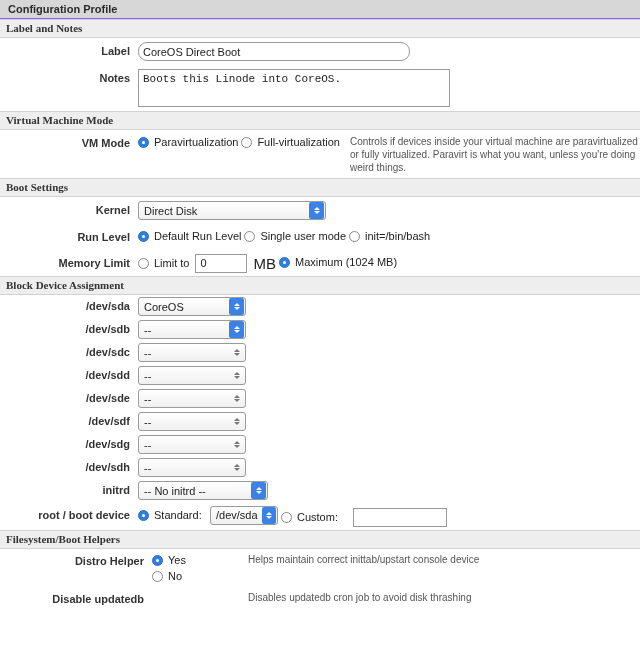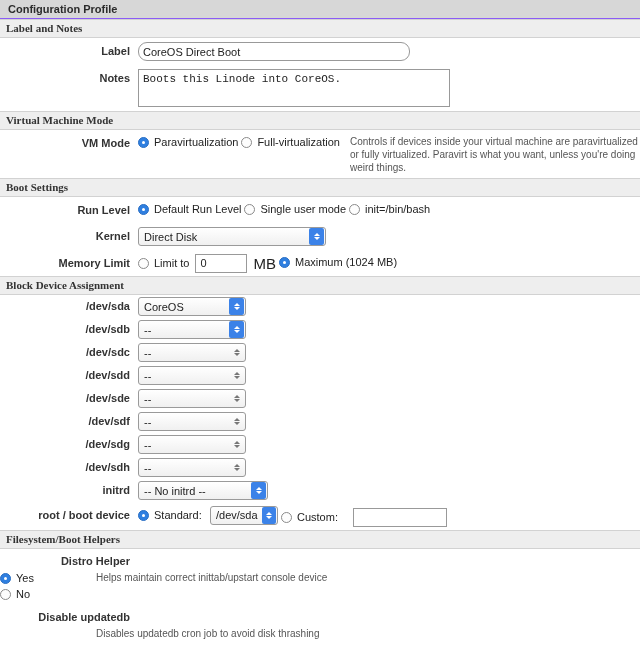--- a/index.html
+++ b/index.html
@@ -186,21 +186,21 @@
   .sel-root { width: 68px; }
 
   .mem-input { width: 52px; }
   .custom-input { width: 94px; }
 
   .stack { display: flex; flex-direction: row; gap: 3px; }
 
   .inline-row { display: flex; align-items: center; height: 18px; }
   .unit { margin-left: 6px; font-size: 15px; }
   .dev-row { padding: 2px 0; }
-  .helper-row { padding: 3px 0; flex-direction: column; }
+  .helper-row { padding: 3px 14px; }
 </style>
 </head>
 <body>
 
 <div class="page">
 
   <div class="titlebar">Configuration Profile</div>
 
   <div class="section-header">Label and Notes</div>
 
@@ -233,48 +233,48 @@
           <span class="txt">Full-virtualization</span>
         </div>
       </div>
       <div class="help">Controls if devices inside your virtual machine are paravirtualized or fully virtualized. Paravirt is what you want, unless you're doing weird things.</div>
     </div>
   </div>
 
   <div class="section-header">Boot Settings</div>
 
   <div class="row">
+    <div class="row-label">Kernel</div>
+    <div class="row-field">
+      <div class="select chev sel-kernel">
+        <span>Direct Disk</span>
+        <span class="arrowbox">
+          <span class="up"></span>
+            <span class="dn"></span>
+        </span>
+      </div>
+    </div>
+  </div>
+
+  <div class="row">
     <div class="row-label">Run Level</div>
     <div class="row-field">
       <div class="stack field-main">
         <div class="opt">
           <span class="radio on"></span>
           <span class="txt">Default Run Level</span>
         </div>
         <div class="opt">
           <span class="radio"></span>
           <span class="txt">Single user mode</span>
         </div>
         <div class="opt">
           <span class="radio"></span>
           <span class="txt">init=/bin/bash</span>
         </div>
-      </div>
-    </div>
-  </div>
-
-  <div class="row">
-    <div class="row-label">Kernel</div>
-    <div class="row-field">
-      <div class="select chev sel-kernel">
-        <span>Direct Disk</span>
-        <span class="arrowbox">
-          <span class="up"></span>
-            <span class="dn"></span>
-        </span>
       </div>
     </div>
   </div>
 
   <div class="row">
     <div class="row-label">Memory Limit</div>
     <div class="row-field">
       <div class="stack field-main">
         <div class="inline-row">
           <span class="radio"></span>

